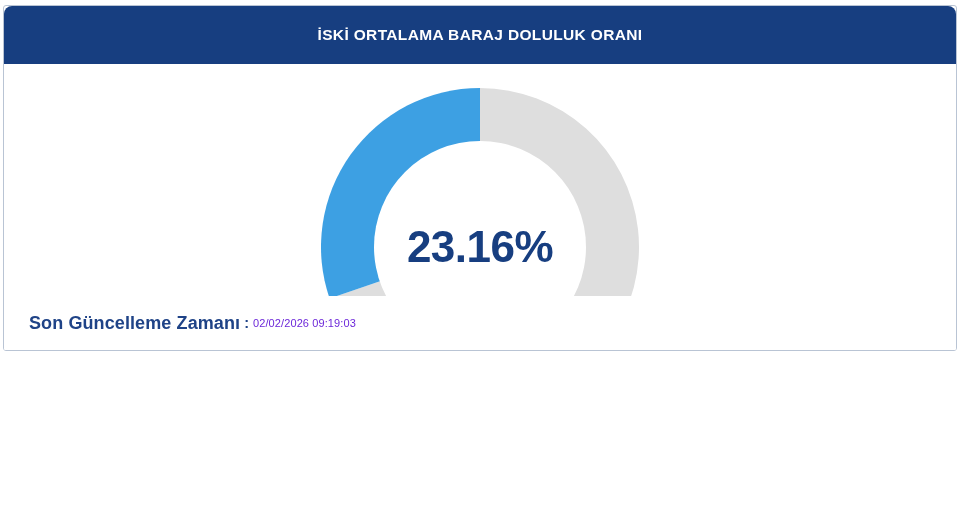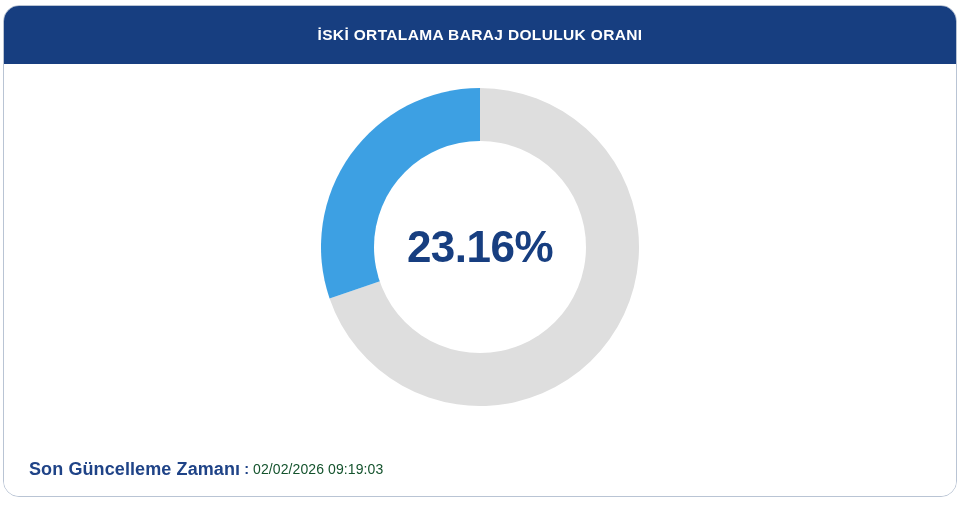--- a/index.html
+++ b/index.html
@@ -17,24 +17,24 @@
     position: relative;
     width: 960px;
     height: 506px;
     background: #ffffff;
   }
   .card {
     position: absolute;
     left: 3px;
     top: 5px;
     width: 954px;
-    height: 492px;
+    height: 346px;
     box-sizing: border-box;
     border: 1px solid #b9c4d4;
-    border-radius: 16px;
+    border-radius: 3px;
     background: #ffffff;
     overflow: hidden;
   }
   .card-header {
     height: 58px;
     background: #173e80;
     display: flex;
     align-items: center;
     justify-content: center;
     border-top-left-radius: 8px;
@@ -107,22 +107,22 @@
     font-weight: bold;
     letter-spacing: 0.1px;
   }
   .footer-sep {
     color: #1f4387;
     font-size: 14.5px;
     font-weight: bold;
     margin: 0 4px 0 4px;
   }
   .footer-value {
-    color: #14532d;
-    font-size: 14px;
+    color: #6d28d9;
+    font-size: 11px;
     font-weight: normal;
     letter-spacing: 0.1px;
   }
 </style>
 </head>
 <body>
 
 <div class="page">
   <div class="card">
 

